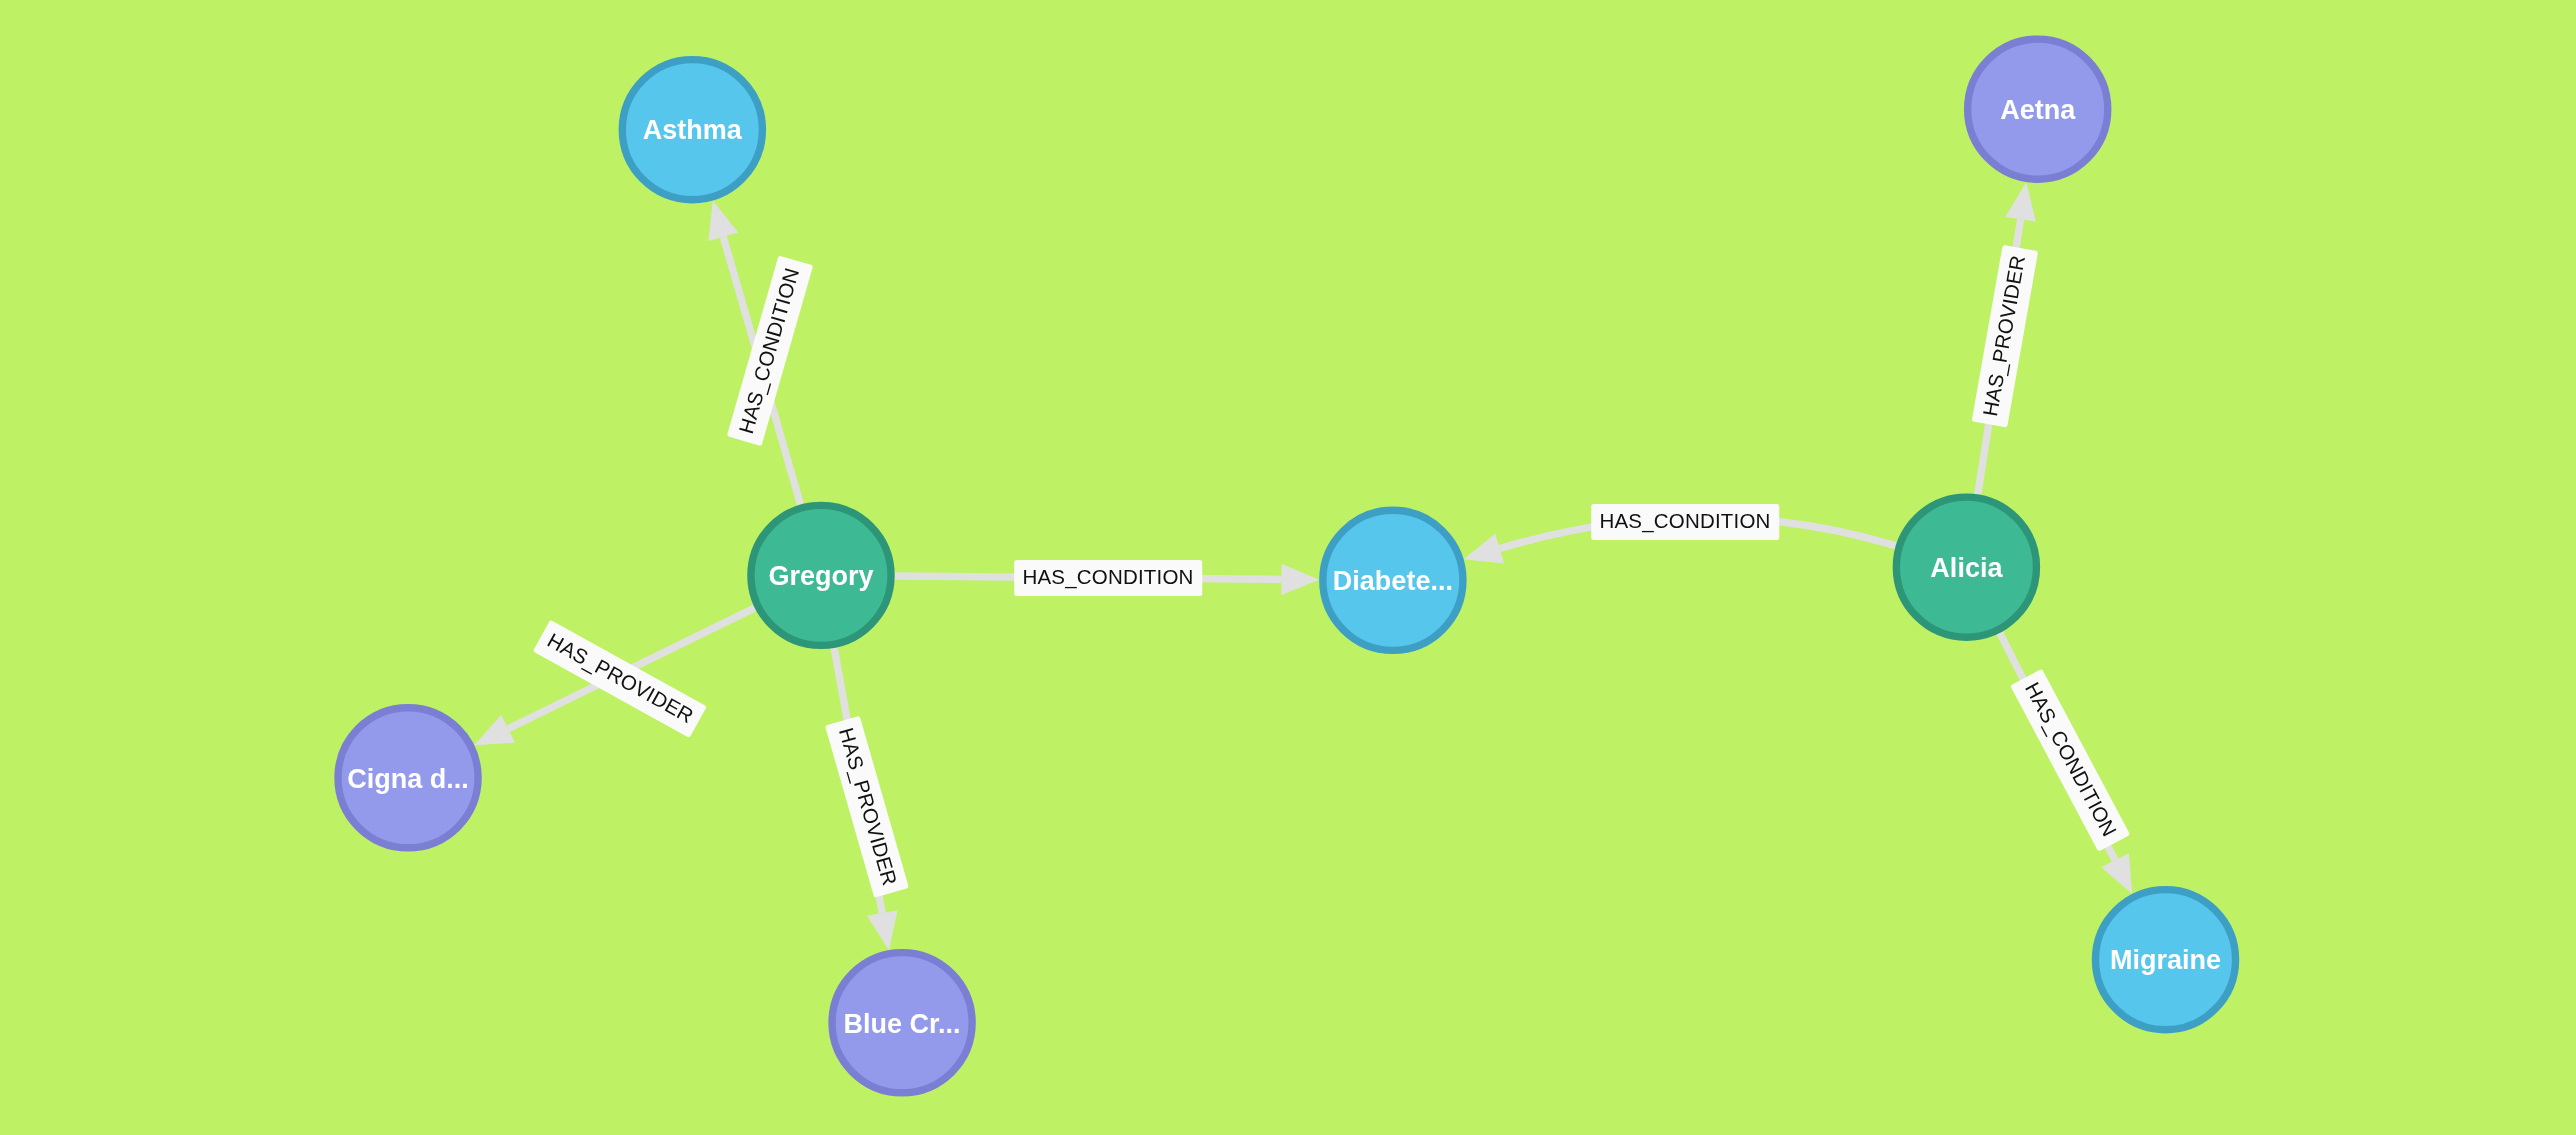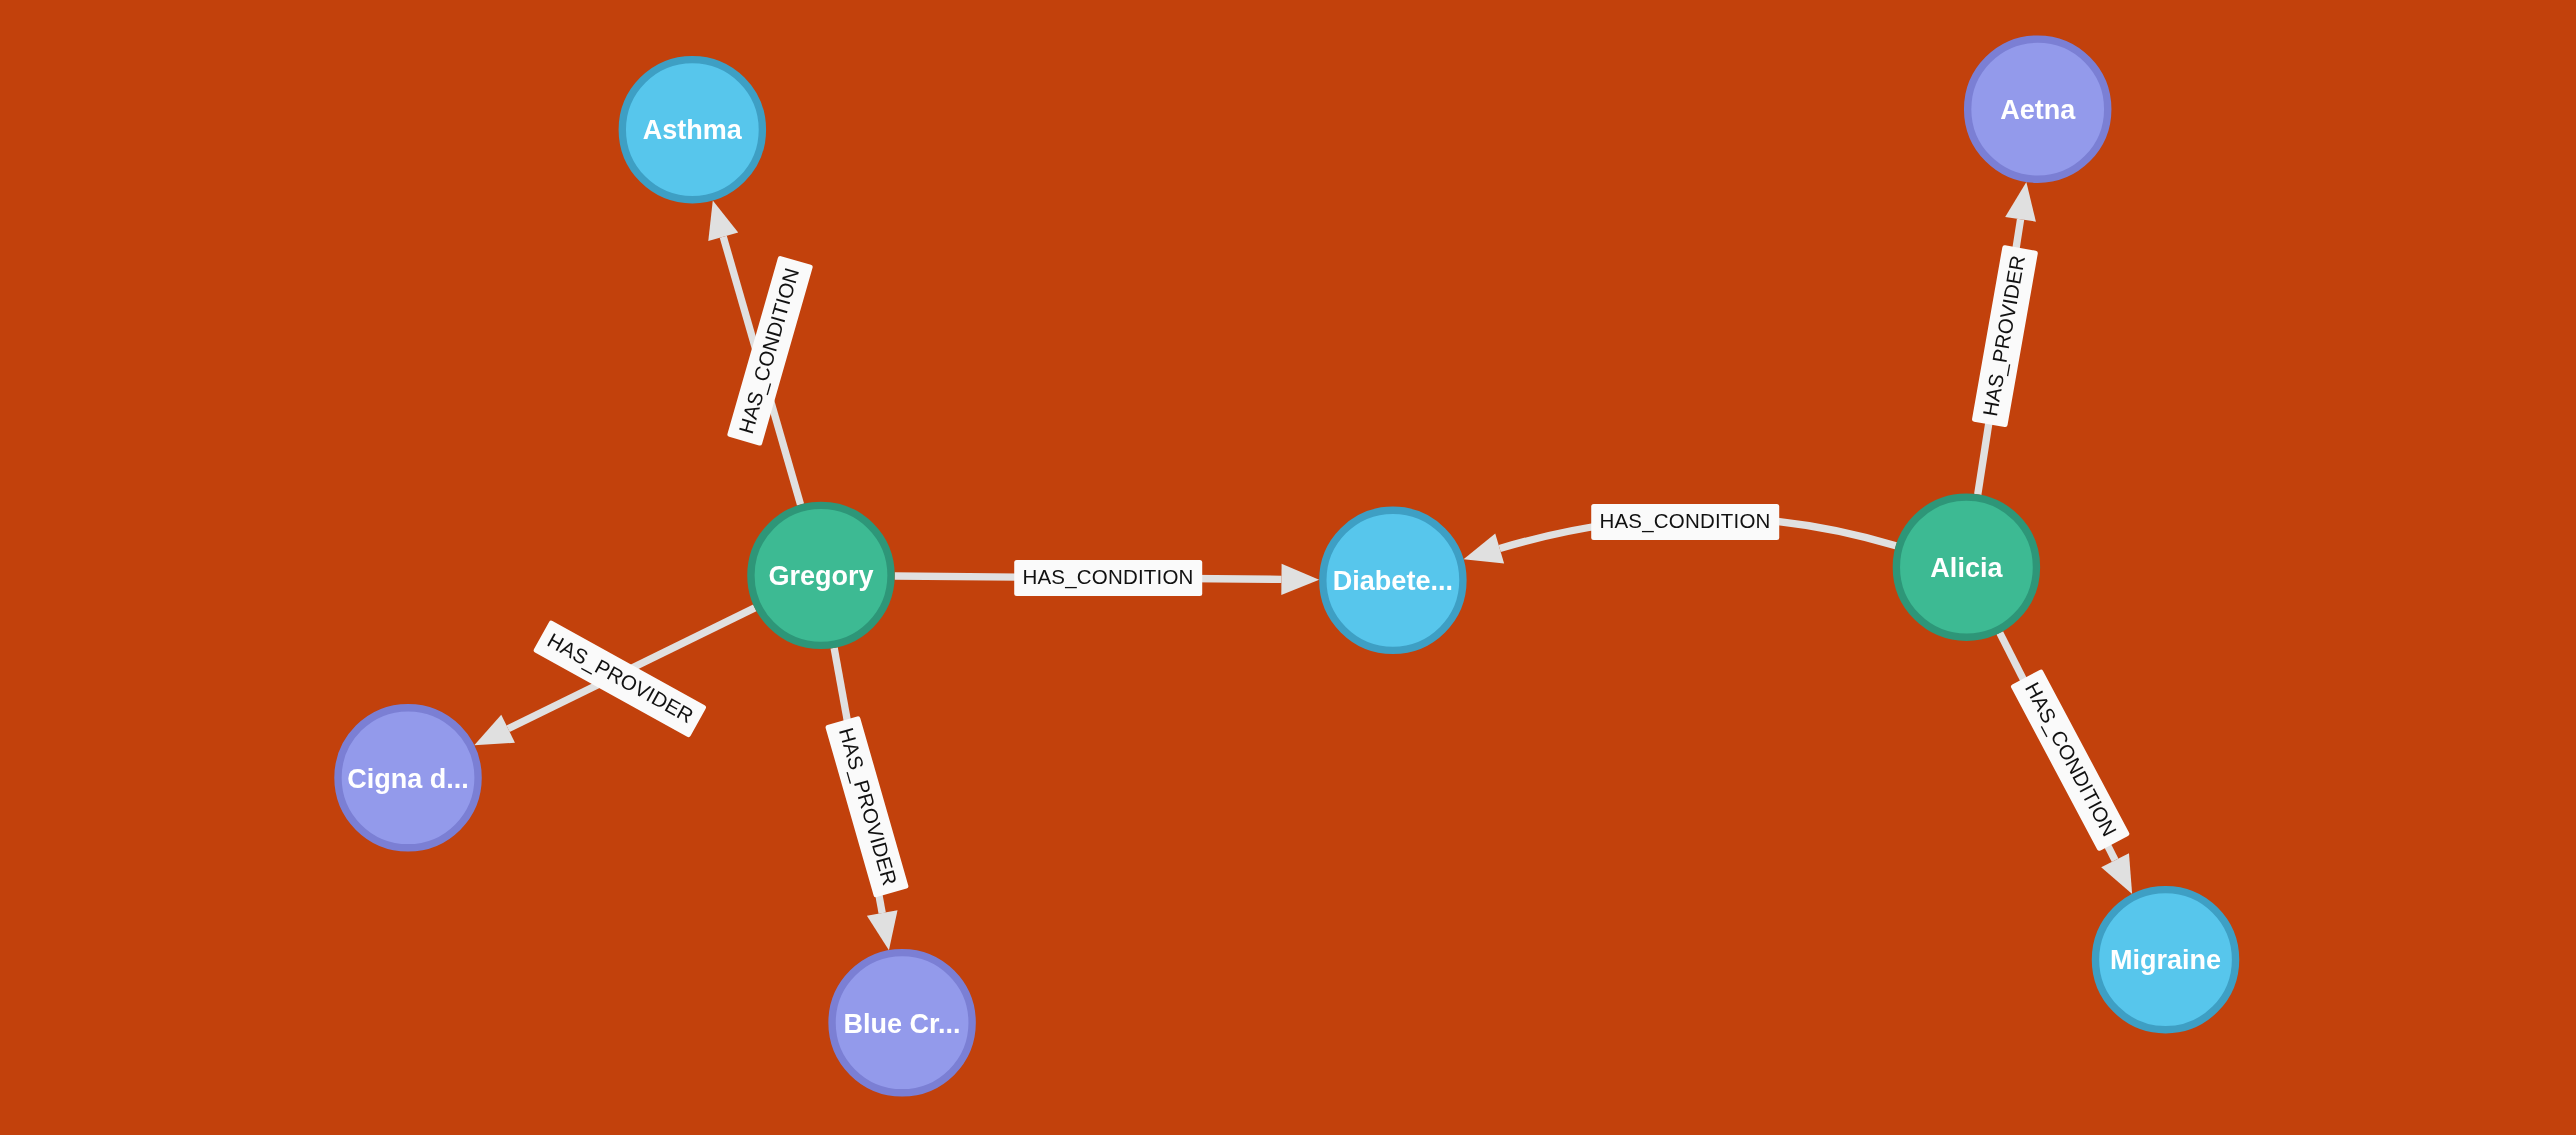--- a/index.html
+++ b/index.html
@@ -11,21 +11,21 @@
     height: 1136px;
     overflow: hidden;
   }
   body {
     font-family: "Liberation Sans", sans-serif;
   }
   #graph-canvas {
     position: relative;
     width: 2576px;
     height: 1136px;
-    background: #c2410c;
+    background: #bef264;
   }
   #graph-svg {
     position: absolute;
     top: 0;
     left: 0;
     width: 2576px;
     height: 1136px;
   }
   .edge-line {
     fill: none;

